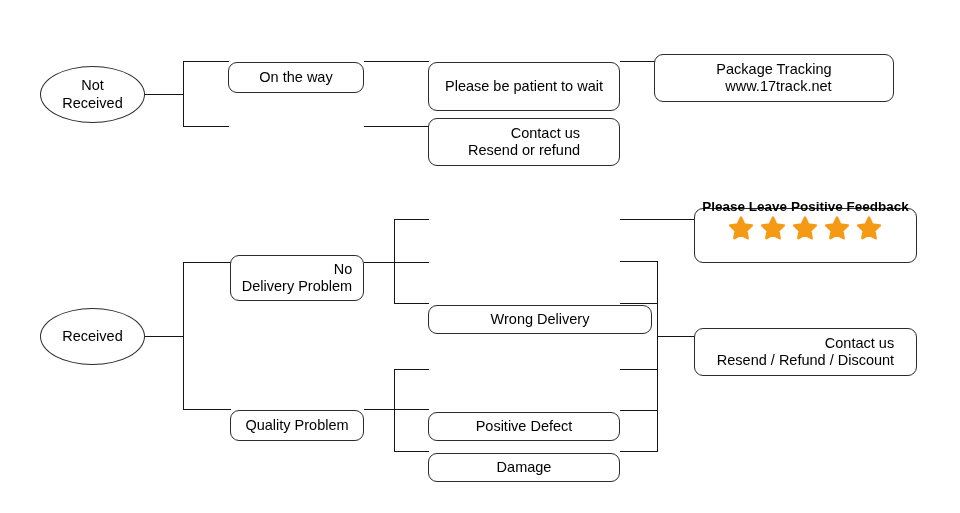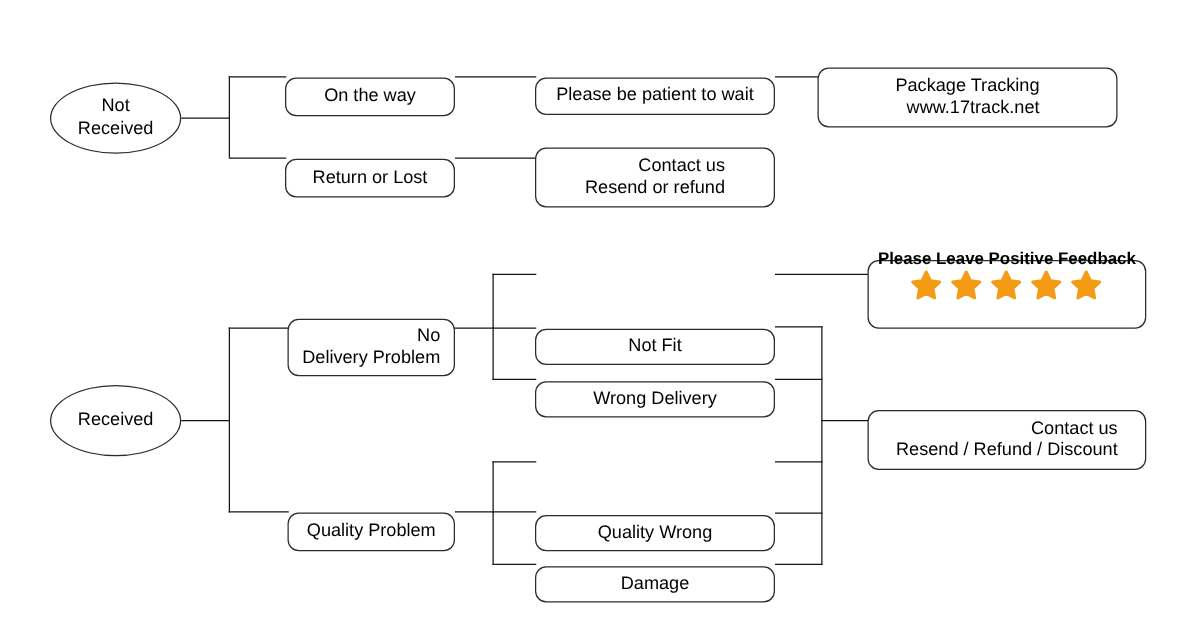--- a/index.html
+++ b/index.html
@@ -89,34 +89,31 @@
   <div class="conn v" style="left:183px; top:61px; height:65px;"></div>
   <div class="conn h" style="left:183px; top:61px; width:46px;"></div>
   <div class="conn h" style="left:183px; top:126px; width:46px;"></div>
 
   <div class="node" style="left:228px; top:46px; width:136px; height:31px; font-size:14.5px;">
     <span class="txt">On the way</span>
   </div>
 
   <div class="conn h" style="left:364px; top:61px; width:65px;"></div>
 
-  <div class="node" style="left:428px; top:46px; width:192px; height:30px; font-size:14.5px;">
+  <div class="node" style="left:428px; top:46px; width:192px; height:49px; font-size:14.5px;">
     <span class="txt">Please be patient to wait</span>
   </div>
 
   <div class="conn h" style="left:620px; top:61px; width:75px;"></div>
 
   <div class="node" style="left:654px; top:38px; width:240px; height:48px; font-size:14.5px;">
     <span class="txt">Package Tracking
 www.17track.net</span>
   </div>
 
-  <div class="node" style="left:228px; top:111px; width:136px; height:31px; font-size:14.5px;">
-    <span class="txt">Return or Lost</span>
-  </div>
 
   <div class="conn h" style="left:364px; top:126px; width:65px;"></div>
 
   <div class="node" style="left:428px; top:102px; width:192px; height:48px; font-size:14.5px;">
     <span class="txt">Contact us
 Resend or refund</span>
   </div>
 
   <div class="ellipse" style="left:40px; top:308px; width:105px; height:57px; font-size:14.5px;">
     <span class="txt">Received</span>
@@ -135,35 +132,32 @@
   <div class="node" style="left:230px; top:394px; width:134px; height:31px; font-size:14.5px;">
     <span class="txt">Quality Problem</span>
   </div>
 
   <div class="conn h" style="left:364px; top:262px; width:31px;"></div>
   <div class="conn v" style="left:394px; top:219px; height:85px;"></div>
   <div class="conn h" style="left:394px; top:219px; width:35px;"></div>
   <div class="conn h" style="left:394px; top:262px; width:35px;"></div>
   <div class="conn h" style="left:394px; top:303px; width:35px;"></div>
 
-  <div class="node" style="left:428px; top:247px; width:192px; height:29px; font-size:14.5px;">
-    <span class="txt">Not Fit</span>
-  </div>
-  <div class="node" style="left:428px; top:289px; width:192px; height:29px; font-size:14.5px;">
+  <div class="node" style="left:428px; top:289px; width:224px; height:29px; font-size:14.5px;">
     <span class="txt">Wrong Delivery</span>
   </div>
 
   <div class="conn h" style="left:364px; top:409px; width:31px;"></div>
   <div class="conn v" style="left:394px; top:369px; height:83px;"></div>
   <div class="conn h" style="left:394px; top:369px; width:35px;"></div>
   <div class="conn h" style="left:394px; top:409px; width:35px;"></div>
   <div class="conn h" style="left:394px; top:451px; width:35px;"></div>
 
   <div class="node" style="left:428px; top:396px; width:192px; height:29px; font-size:14.5px;">
-    <span class="txt">Quality Wrong</span>
+    <span class="txt">Positive Defect</span>
   </div>
   <div class="node" style="left:428px; top:437px; width:192px; height:29px; font-size:14.5px;">
     <span class="txt">Damage</span>
   </div>
 
   <div class="conn h" style="left:620px; top:219px; width:75px;"></div>
 
   <div class="conn h" style="left:620px; top:261px; width:38px;"></div>
   <div class="conn h" style="left:620px; top:303px; width:38px;"></div>
   <div class="conn h" style="left:620px; top:369px; width:38px;"></div>

